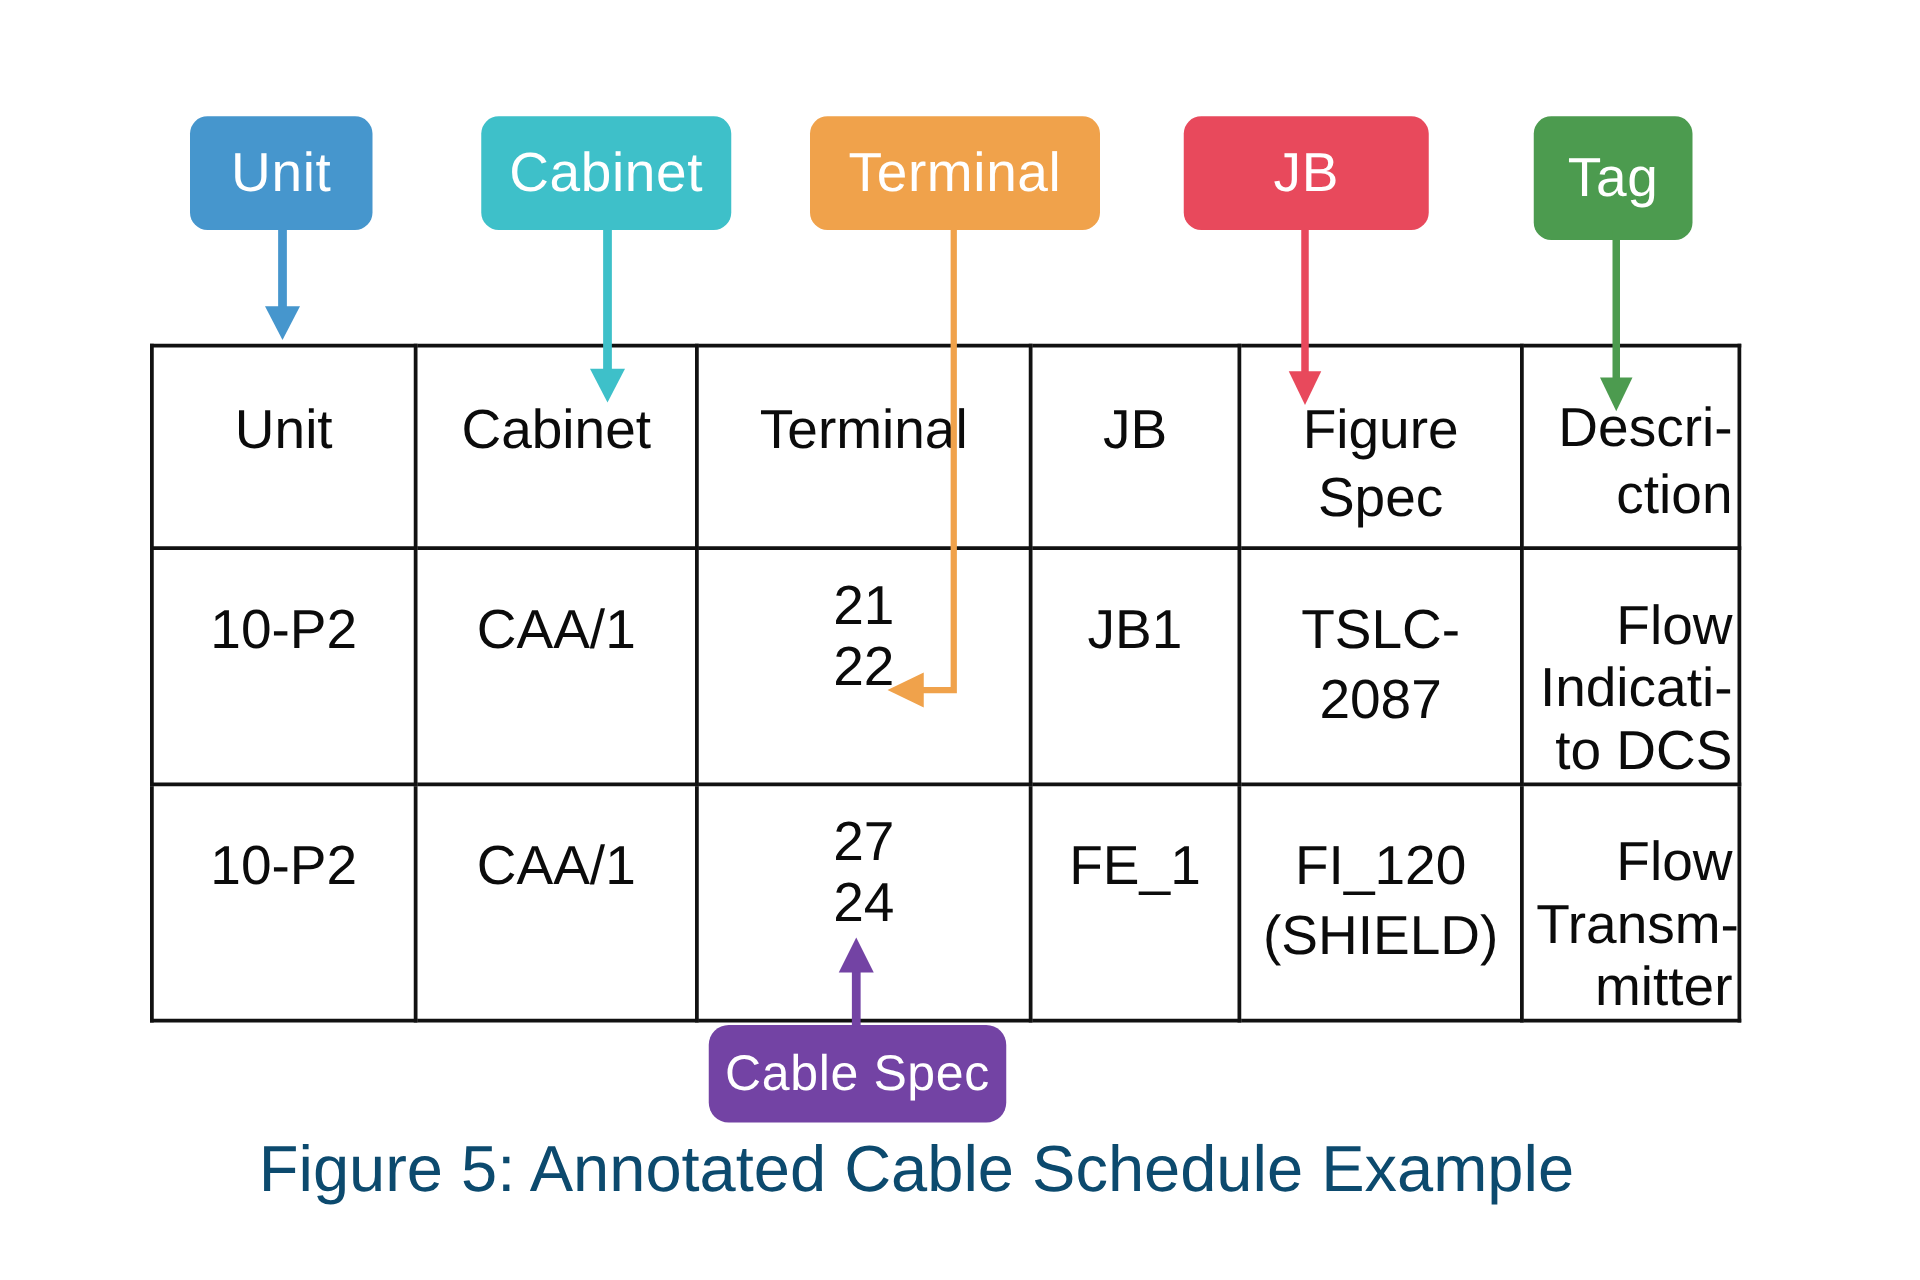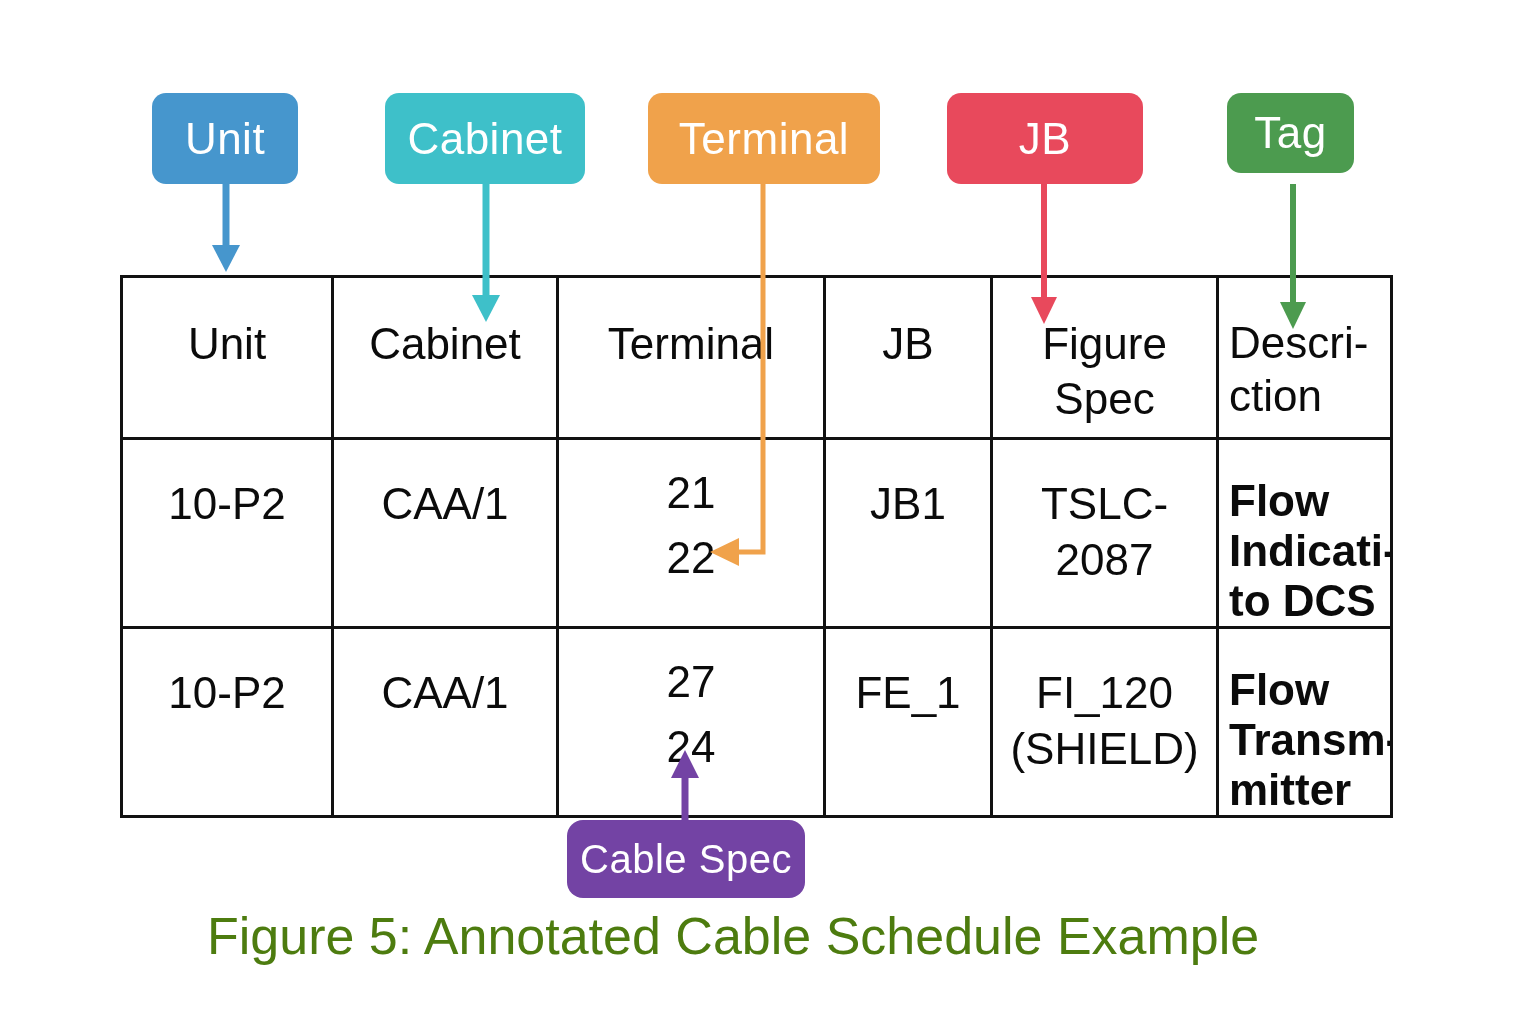--- a/index.html
+++ b/index.html
@@ -20,21 +20,21 @@
     justify-content: center;
     color: #ffffff;
     font-size: 44px;
     border-radius: 14px;
     letter-spacing: 0.5px;
   }
   #badge-unit       { left: 152px;  top: 93px;  width: 146px; height: 91px; }
   #badge-cabinet    { left: 385px;  top: 93px;  width: 200px; height: 91px; }
   #badge-terminal   { left: 648px;  top: 93px;  width: 232px; height: 91px; }
   #badge-jb         { left: 947px;  top: 93px;  width: 196px; height: 91px; }
-  #badge-tag        { left: 1227px; top: 93px;  width: 127px; height: 80px; }
+  #badge-tag        { left: 1227px; top: 93px;  width: 127px; height: 99px; }
   #badge-cable-spec { left: 567px;  top: 820px; width: 238px; height: 78px; font-size: 40px; border-radius: 16px; }
 
   
   svg.arrows {
     position: absolute;
     left: 0; top: 0;
     width: 1536px; height: 1024px;
     pointer-events: none;
     z-index: 5;
   }
@@ -57,36 +57,36 @@
     font-weight: normal;
     white-space: pre-line;
     padding: 0;
     overflow: hidden;
   }
   table.sched tr.hdr  { height: 162px; }
   table.sched tr.row1 { height: 180px; }
   table.sched tr.row2 { height: 174px; }
   table.sched th { padding-top: 38px; line-height: 55px; }
   table.sched td { padding-top: 36px; line-height: 56px; }
-  table.sched td.terminal { padding-top: 20px; line-height: 65px; }
+  table.sched td.terminal { padding-top: 20px; line-height: 49px; }
   table.sched th.desc, table.sched td.desc {
-    text-align: left;
+    text-align: right;
     padding-left: 10px;
     padding-right: 4px;
   }
-  table.sched td.desc { line-height: 50px; font-weight: bold; }
+  table.sched td.desc { line-height: 50px; }
   table.sched th.desc { line-height: 53px; }
 
   
   .caption {
     position: absolute;
     left: 207px;
     top: 906px;
     font-size: 52px;
-    color: #4d7c0f;
+    color: #0c4a6e;
     white-space: nowrap;
   }
 </style>
 </head>
 <body>
 
 <div class="canvas">
 
   <div class="badge" id="badge-unit" style="background-color: rgb(70, 150, 205);">
     <span>Unit</span>

